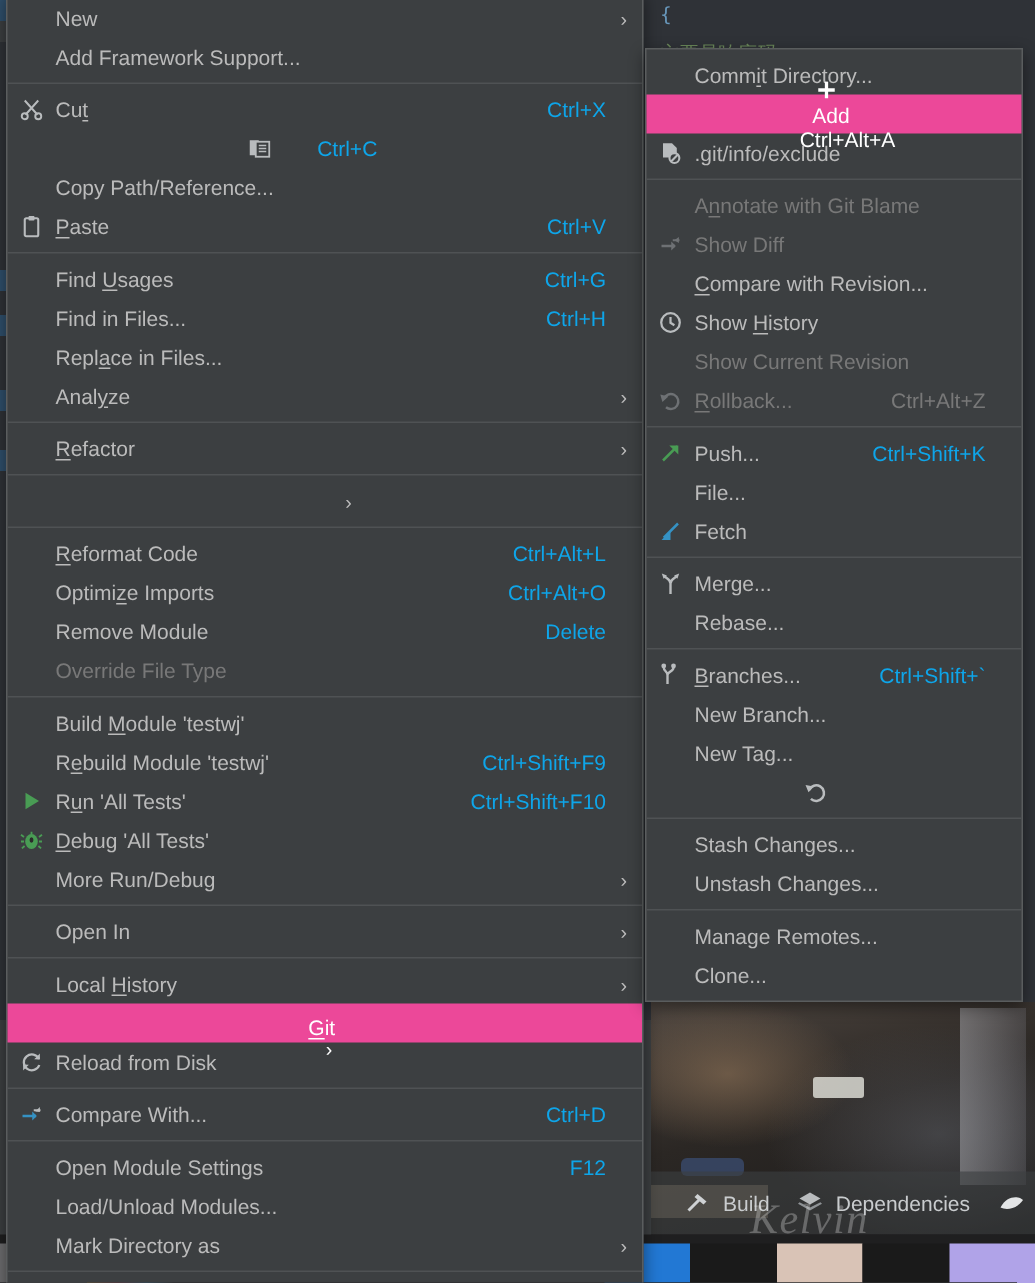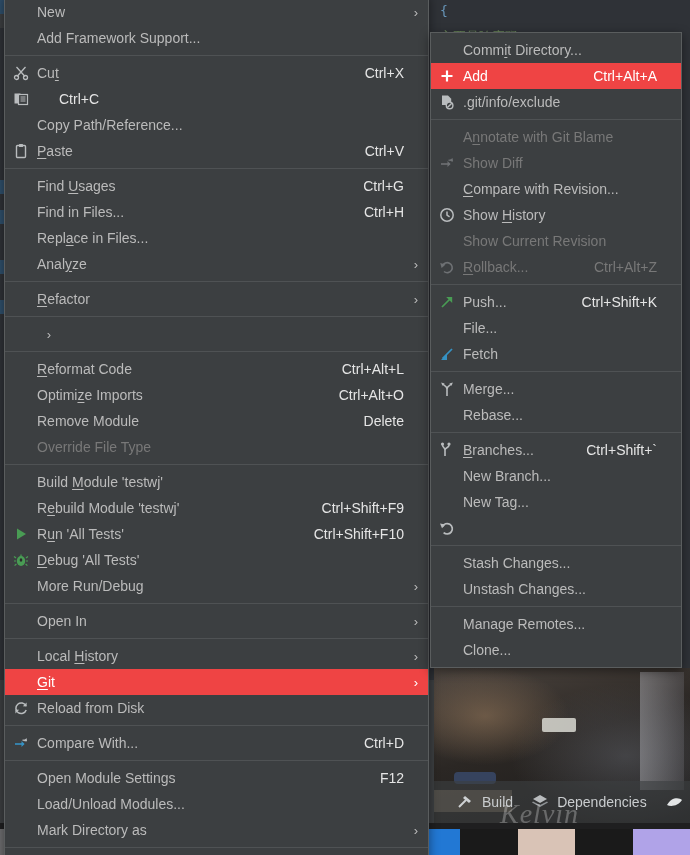--- a/index.html
+++ b/index.html
@@ -96,35 +96,36 @@
   }
   #menu-context { left: 4px; top: -6px; width: 425px; }
   #menu-git     { left: 430px; top: 32px; width: 252px; }
 
   .mi {
     position: relative;
     display: flex; align-items: center;
     height: 26px;
     padding: 0 10px 0 6px;
     white-space: nowrap;
+    justify-content: center;
   }
   .mi .icon {
     width: 20px; height: 18px; flex: none;
     display: flex; align-items: center; justify-content: center;
     margin-right: 6px;
   }
   .mi .label { flex: 1 1 auto; color: #bbbbbb; font-size: 14px; }
-  .mi .accel { color: #e5e5e5; font-size: 14px; padding-left: 22px; }
+  .mi .accel { color: #0ea5e9; font-size: 14px; padding-left: 22px; }
   .mi .arrow {
     width: 14px; flex: none; text-align: right;
     color: #bbbbbb; font-size: 13px; line-height: 1;
   }
   .mi.disabled .label,
   .mi.disabled .accel { color: #787878; }
-  .mi.selected { background: #ef4444; }
+  .mi.selected { background: #ec4899; flex-direction: column; }
   .mi.selected .label,
   .mi.selected .accel,
   .mi.selected .arrow { color: #ffffff; }
   .mi .label u { text-decoration: underline; text-underline-offset: 2px; }
 
   .sep { height: 1px; margin: 4px 0; background: #4f5254; }
 
   svg { display: block; }
 </style>
 </head>

